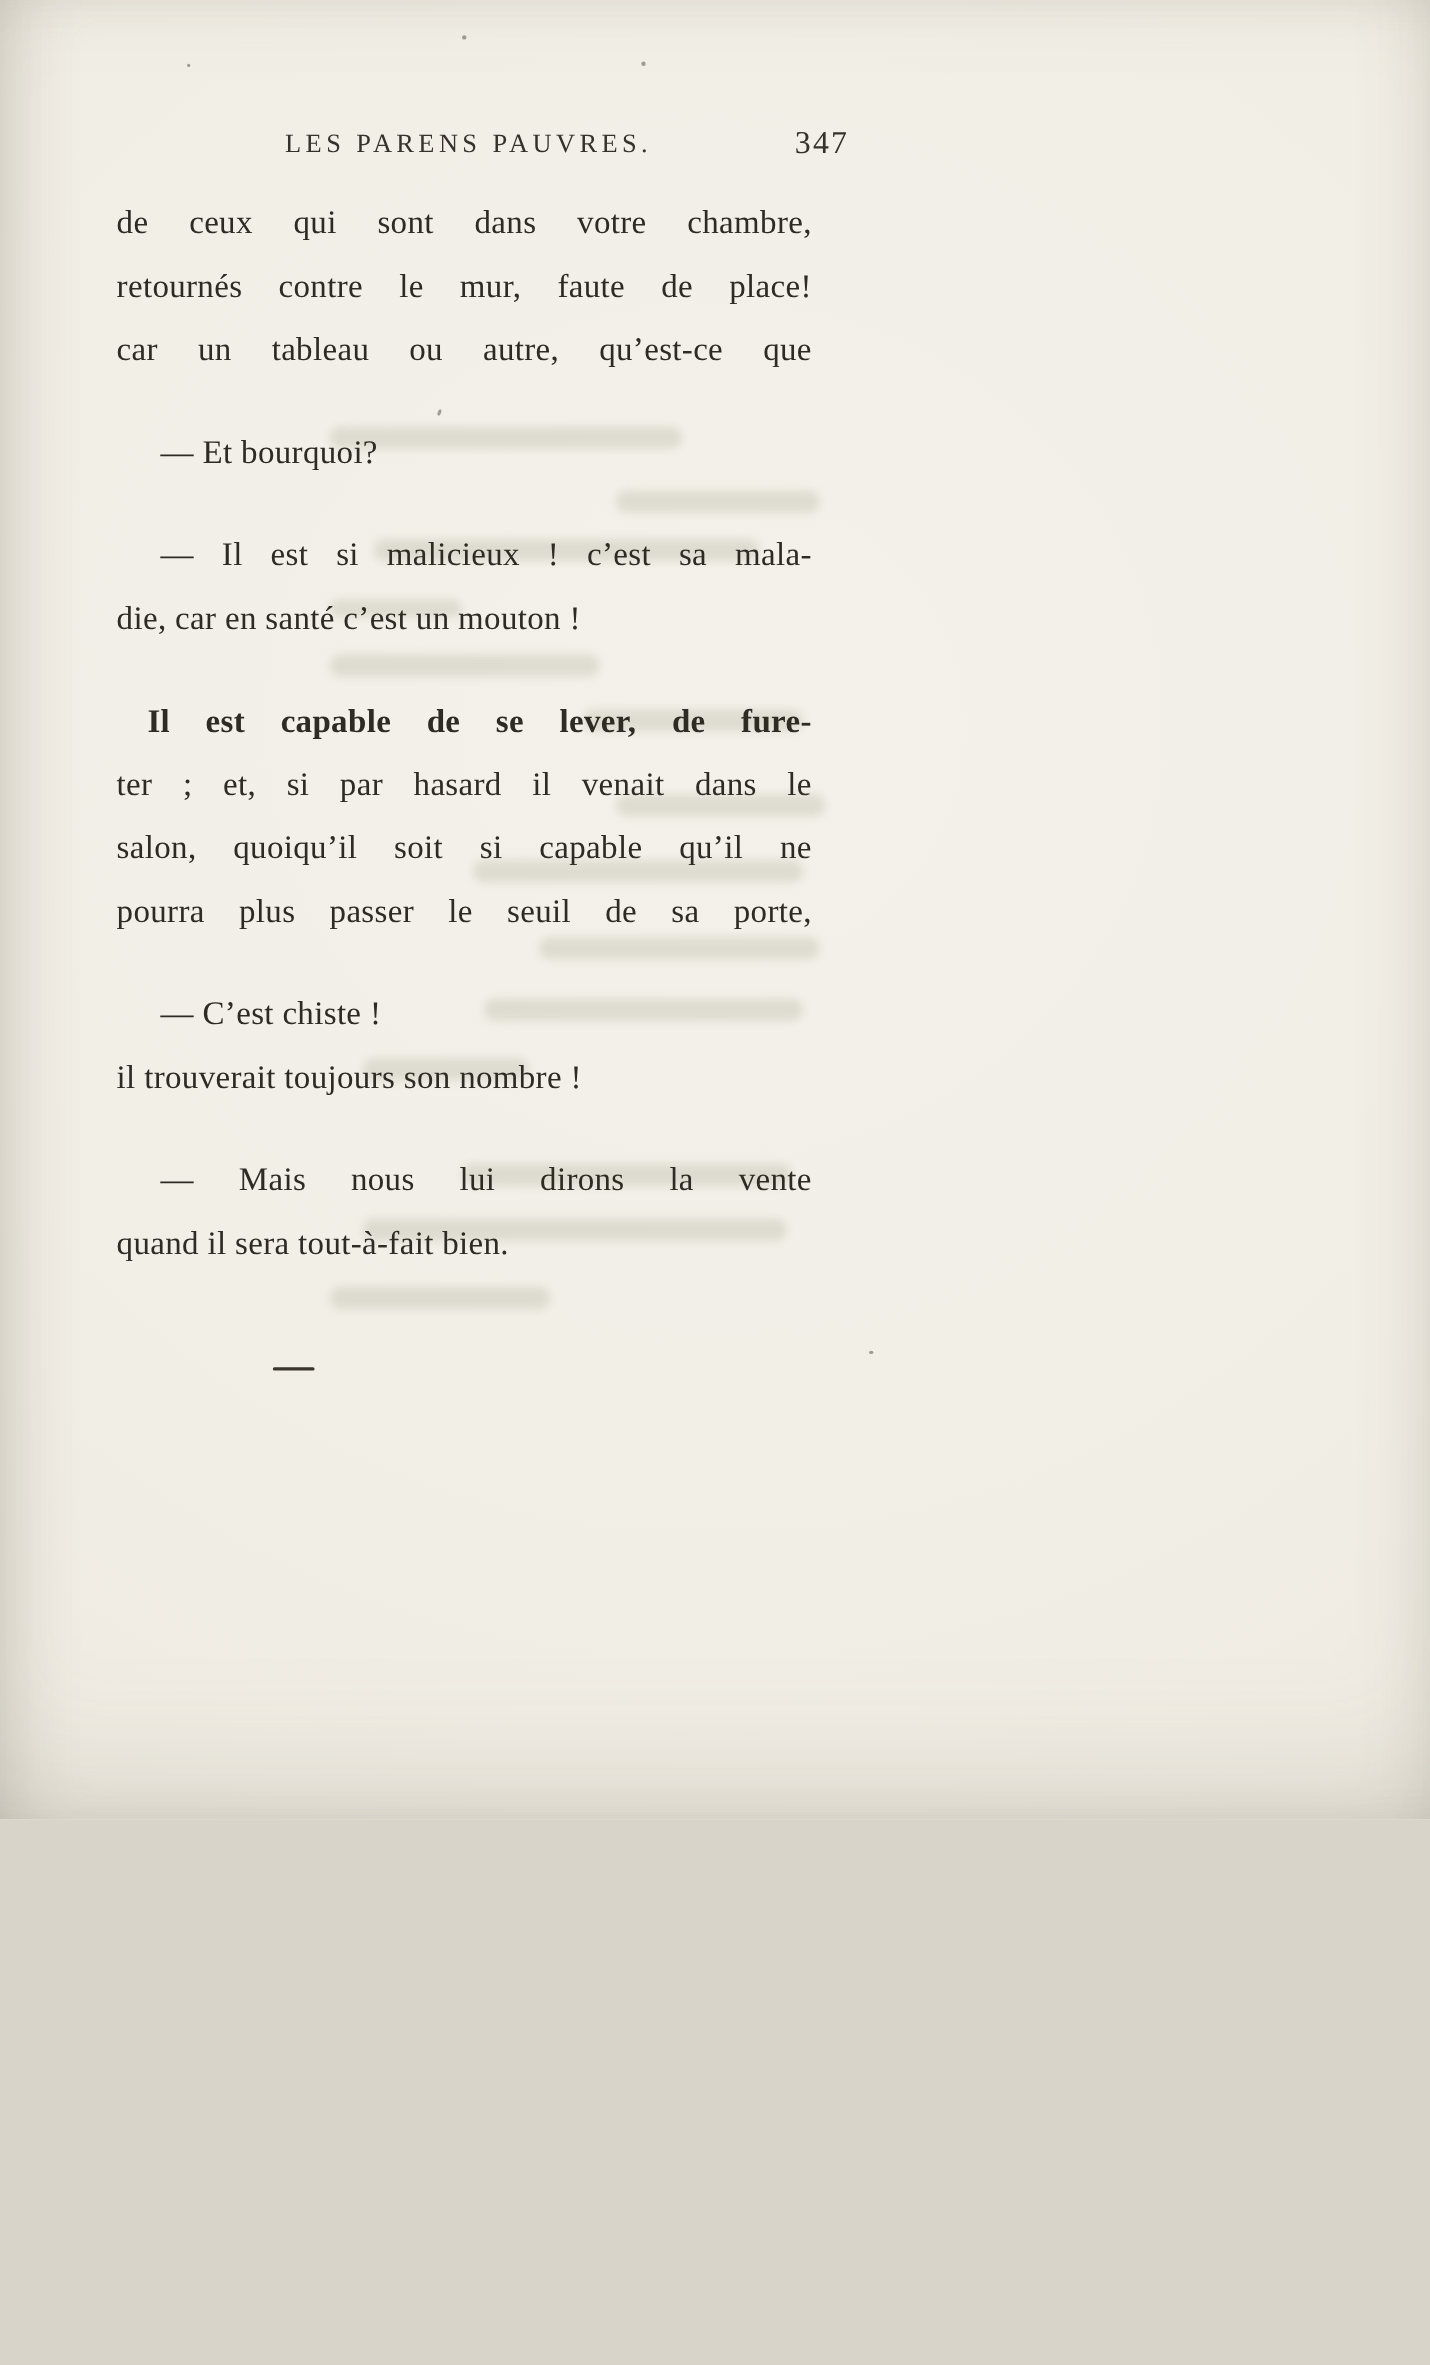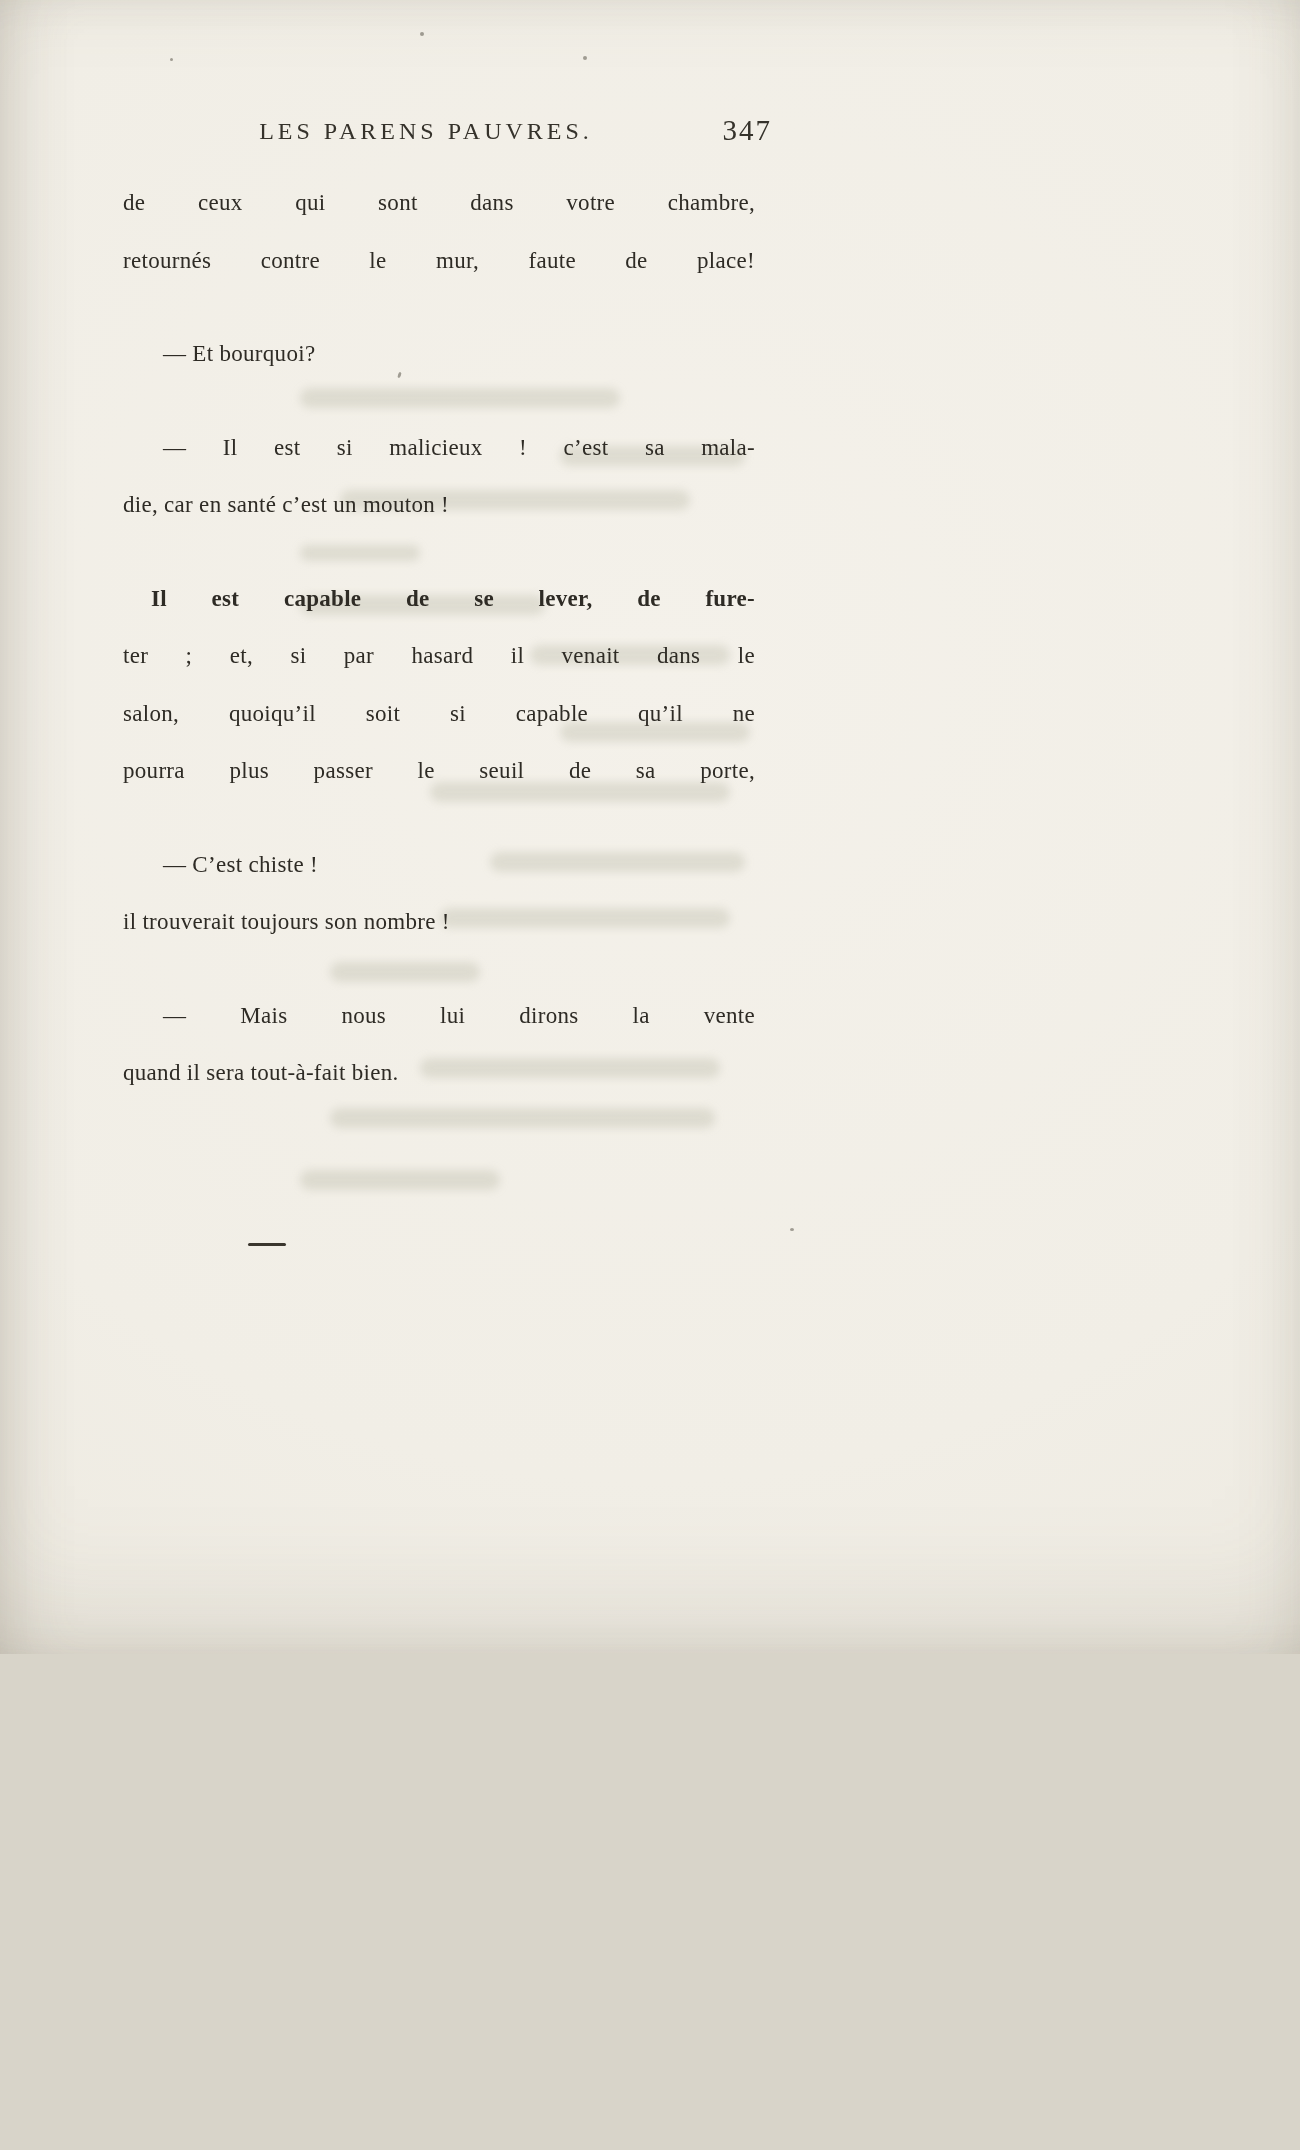--- a/index.html
+++ b/index.html
@@ -48,24 +48,24 @@
     top: -4px;
     font-size: 29px;
     letter-spacing: 2px;
     color: #35322b;
     text-align: center;
   }
 
   
   .text-column {
     position: absolute;
-    left: 123px;
+    left: 106px;
     top: 174px;
     width: 632px;
-    font-size: 23px;
+    font-size: 30px;
     line-height: 57.5px;
     letter-spacing: 0.3px;
     color: #2e2b25;
   }
   .line { min-height: 57.5px; }
   .justify {
     text-align: justify;
     text-align-last: justify;
   }
   .gap { margin-top: 36px; }
@@ -146,20 +146,21 @@
   <div class="speck s5"></div>
 
   <div class="page-header">
     <div class="running-title">LES PARENS PAUVRES.</div>
     <div class="page-number">347</div>
   </div>
 
   <div class="text-column">
     <div class="line justify">de ceux qui sont dans votre chambre,</div>
     <div class="line justify">retournés contre le mur, faute de place!</div>
+    <div class="line justify">car un tableau ou autre, qu’est-ce que</div>
     <div class="line gap indent-dialog">— Et bourquoi?</div>
     <div class="line gap indent-dialog justify">— Il est si malicieux ! c’est sa mala-</div>
     <div class="line">die, car en santé c’est un mouton !</div>
     <div class="line gap indent-para justify">Il est capable de se lever, de fure-</div>
     <div class="line justify">ter ; et, si par hasard il venait dans le</div>
     <div class="line justify">salon, quoiqu’il soit si capable qu’il ne</div>
     <div class="line justify">pourra plus passer le seuil de sa porte,</div>
     <div class="line gap indent-dialog">— C’est chiste !</div>
     <div class="line">il trouverait toujours son nombre !</div>
     <div class="line gap indent-dialog justify">— Mais nous lui dirons la vente</div>

